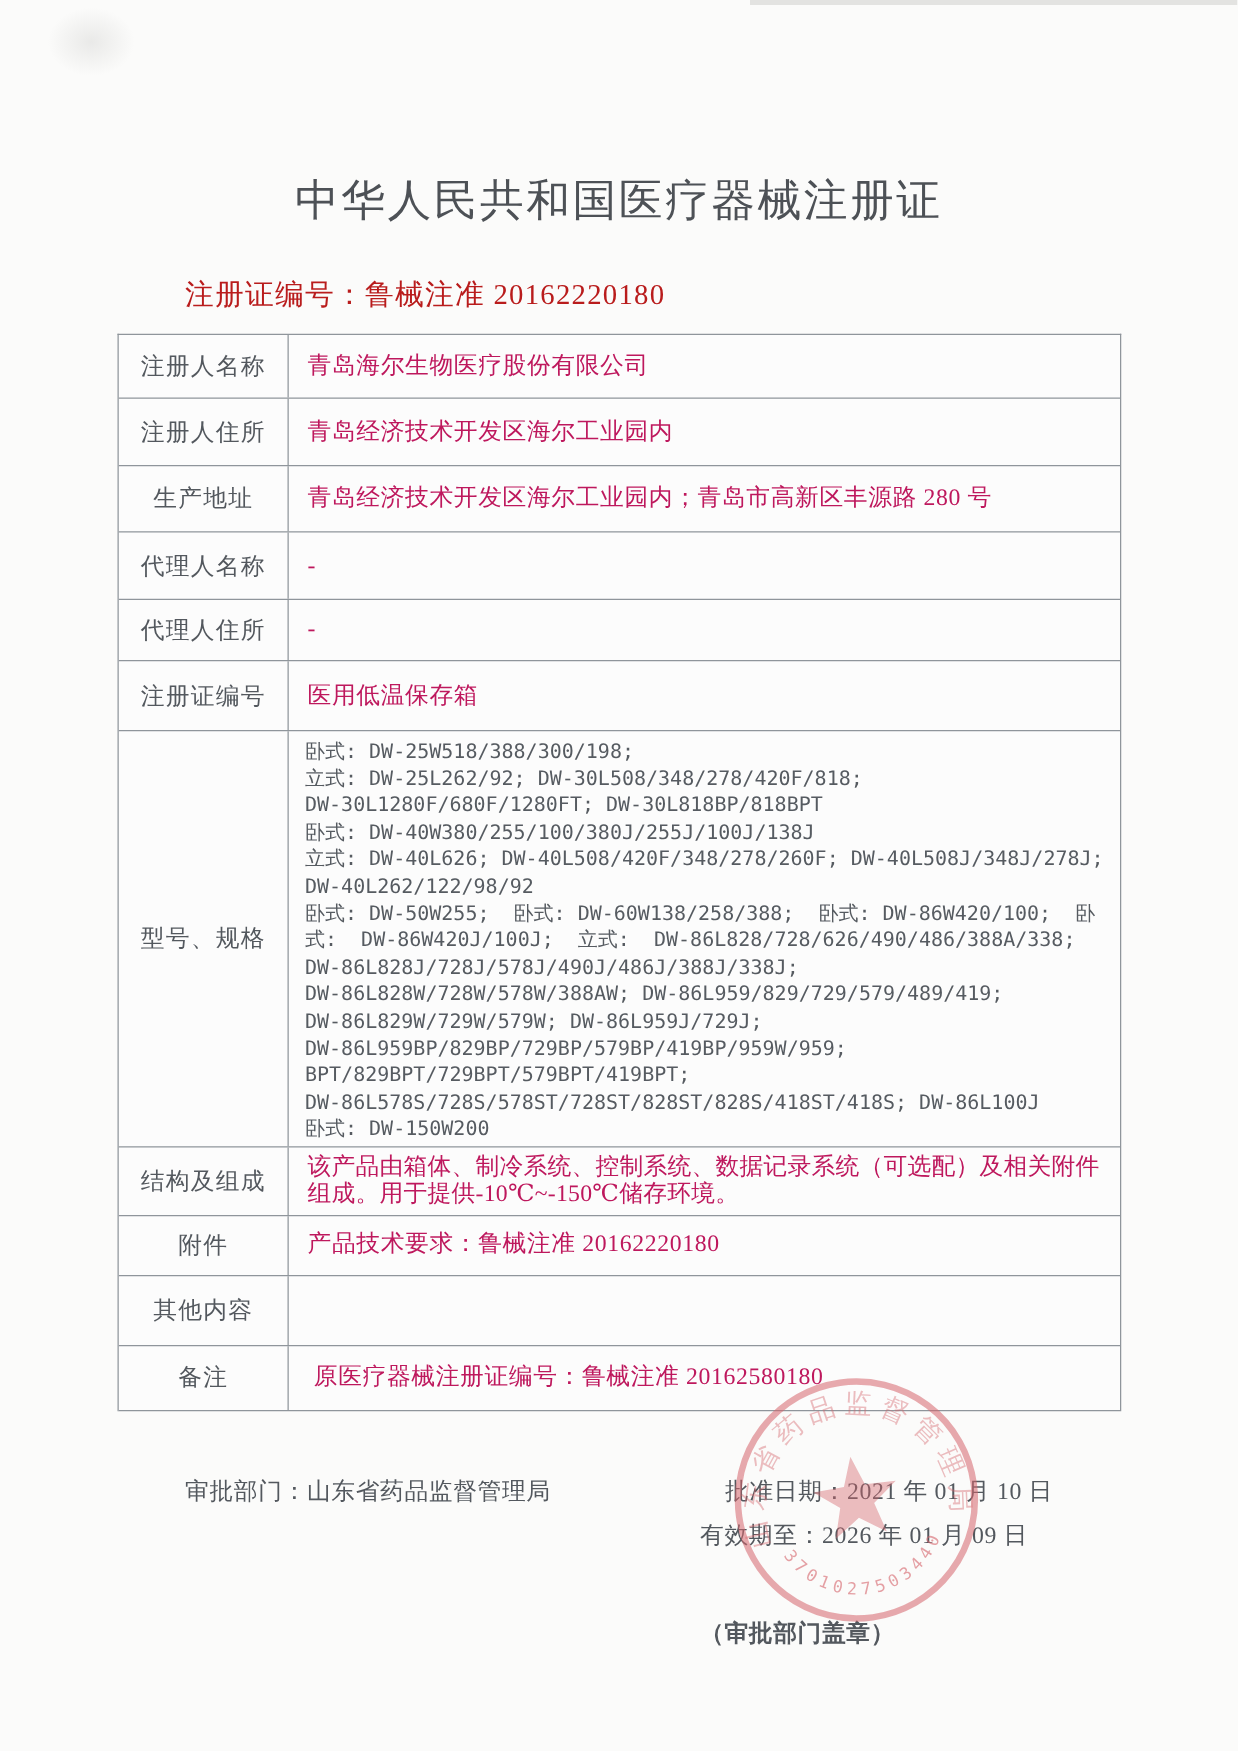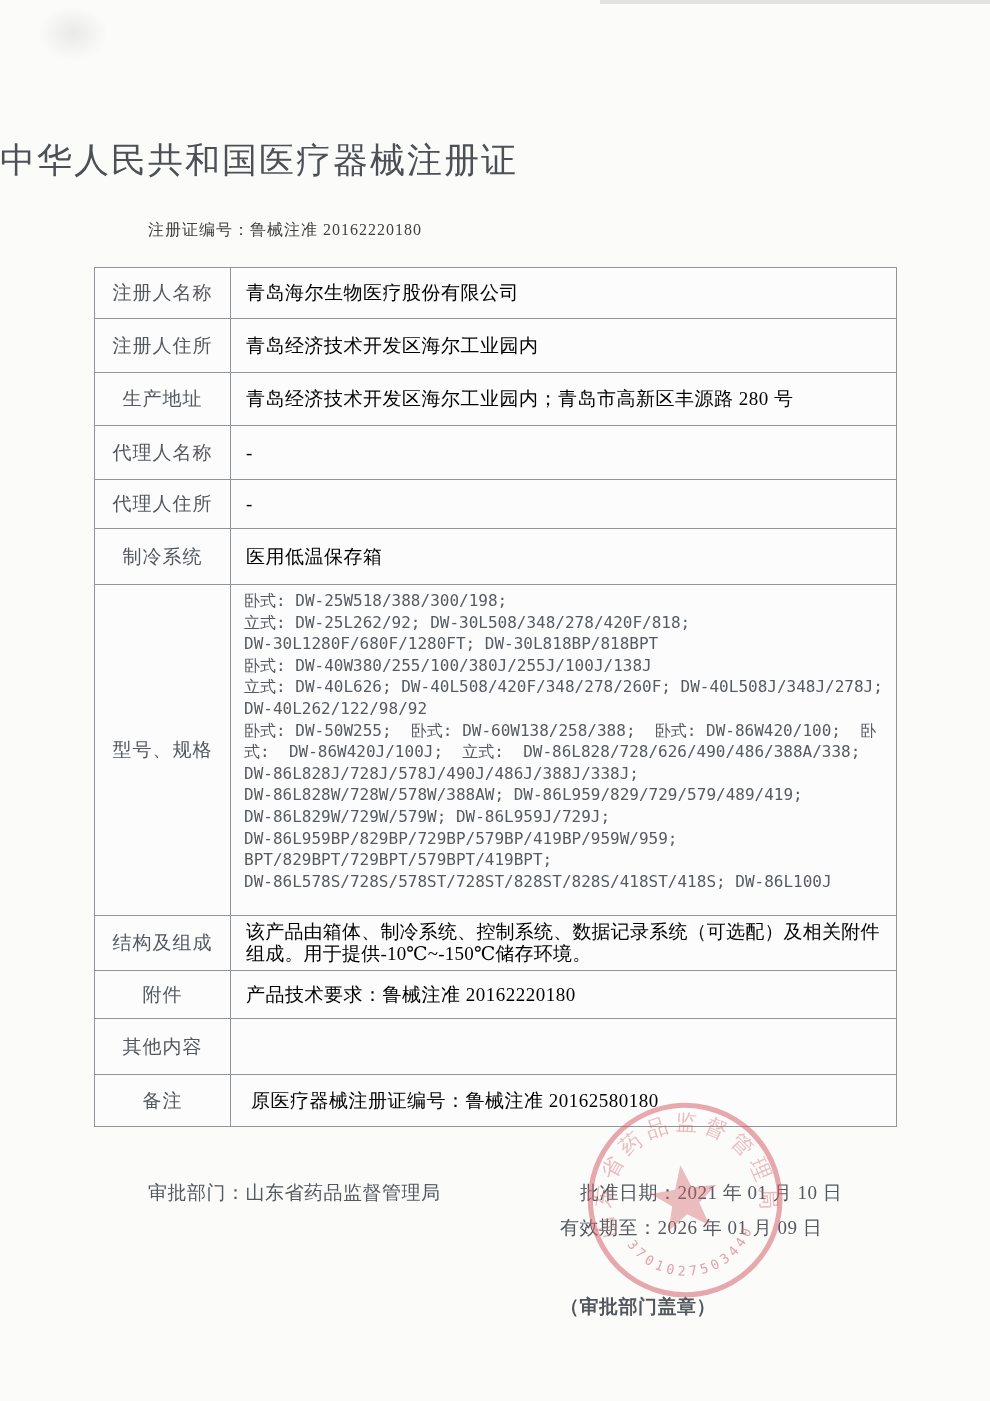--- a/index.html
+++ b/index.html
@@ -12,45 +12,45 @@
   .scan-edge-top{
     position:absolute;top:0;left:600px;width:390px;height:4px;
     background:#e3e3e1;
   }
   .scan-smudge{
     position:absolute;top:6px;left:38px;width:70px;height:55px;
     background:radial-gradient(ellipse at center,rgba(200,200,198,.35),rgba(251,251,250,0) 70%);
   }
   .doc-title{
     position:absolute;top:114px;left:0;width:100%;
-    font-size:35px;letter-spacing:2px;color:#4d5156;
+    text-align:center;font-size:35px;letter-spacing:2px;color:#4d5156;
     font-weight:normal;
   }
   .reg-no{
     position:absolute;top:220px;left:148px;
-    font-size:16px;letter-spacing:1px;color:#404040;
+    font-size:23px;letter-spacing:1px;color:#b91c1c;
   }
   .cert-table{
     position:absolute;top:267px;left:94px;width:801px;
     border:1px solid #8f959b;border-bottom:none;
     background:rgba(255,255,255,.35);
   }
   .row{
     display:grid;grid-template-columns:136px 1fr;
     border-bottom:1px solid #8f959b;
   }
   .cell-label{
     border-right:1px solid #8f959b;
     display:flex;align-items:center;justify-content:center;
     font-size:19px;color:#53585e;text-align:center;padding:2px 4px;
     letter-spacing:1px;
   }
   .cell-value{
     display:flex;align-items:center;
-    padding:4px 12px 4px 15px;font-size:19px;color:#000000;
+    padding:4px 12px 4px 15px;font-size:19px;color:#be185d;
     letter-spacing:.5px;line-height:24px;
   }
   .cell-value.indent{padding-left:20px;}
   .cell-value.multiline{line-height:22px;letter-spacing:.2px;}
   .cell-value.model-block{
     display:block;
     font-family:"DejaVu Sans Mono","Liberation Mono",monospace;
     font-size:16px;line-height:21.6px;letter-spacing:0;
     padding:5px 8px 3px 13px;color:#565b61;
   }
@@ -97,41 +97,42 @@
     <div class="cell-label">代理人名称</div>
     <div class="cell-value">-</div>
   </div>
 
   <div class="row" style="min-height:48px">
     <div class="cell-label">代理人住所</div>
     <div class="cell-value">-</div>
   </div>
 
   <div class="row" style="min-height:55px">
-    <div class="cell-label">制冷系统</div>
+    <div class="cell-label">注册证编号</div>
     <div class="cell-value">医用低温保存箱</div>
   </div>
 
   <div class="row" style="min-height:330px">
     <div class="cell-label">型号、规格</div>
     <div class="cell-value model-block">
       <div class="model-line">卧式: DW-25W518/388/300/198;</div>
       <div class="model-line">立式: DW-25L262/92; DW-30L508/348/278/420F/818;</div>
       <div class="model-line">DW-30L1280F/680F/1280FT; DW-30L818BP/818BPT</div>
       <div class="model-line">卧式: DW-40W380/255/100/380J/255J/100J/138J</div>
       <div class="model-line">立式: DW-40L626; DW-40L508/420F/348/278/260F; DW-40L508J/348J/278J;</div>
       <div class="model-line">DW-40L262/122/98/92</div>
       <div class="model-line">卧式: DW-50W255;  卧式: DW-60W138/258/388;  卧式: DW-86W420/100;  卧</div>
       <div class="model-line">式:  DW-86W420J/100J;  立式:  DW-86L828/728/626/490/486/388A/338;</div>
       <div class="model-line">DW-86L828J/728J/578J/490J/486J/388J/338J;</div>
       <div class="model-line">DW-86L828W/728W/578W/388AW; DW-86L959/829/729/579/489/419;</div>
       <div class="model-line">DW-86L829W/729W/579W; DW-86L959J/729J;</div>
       <div class="model-line">DW-86L959BP/829BP/729BP/579BP/419BP/959W/959;</div>
       <div class="model-line">BPT/829BPT/729BPT/579BPT/419BPT;</div>
       <div class="model-line">DW-86L578S/728S/578ST/728ST/828ST/828S/418ST/418S; DW-86L100J</div>
+      <div class="model-line">卧式: DW-150W200</div>
     </div>
   </div>
 
   <div class="row" style="min-height:54px">
     <div class="cell-label">结构及组成</div>
     <div class="cell-value multiline">该产品由箱体、制冷系统、控制系统、数据记录系统（可选配）及相关附件组成。用于提供-10℃~-150℃储存环境。</div>
   </div>
 
 
   <div class="row" style="min-height:47px">

